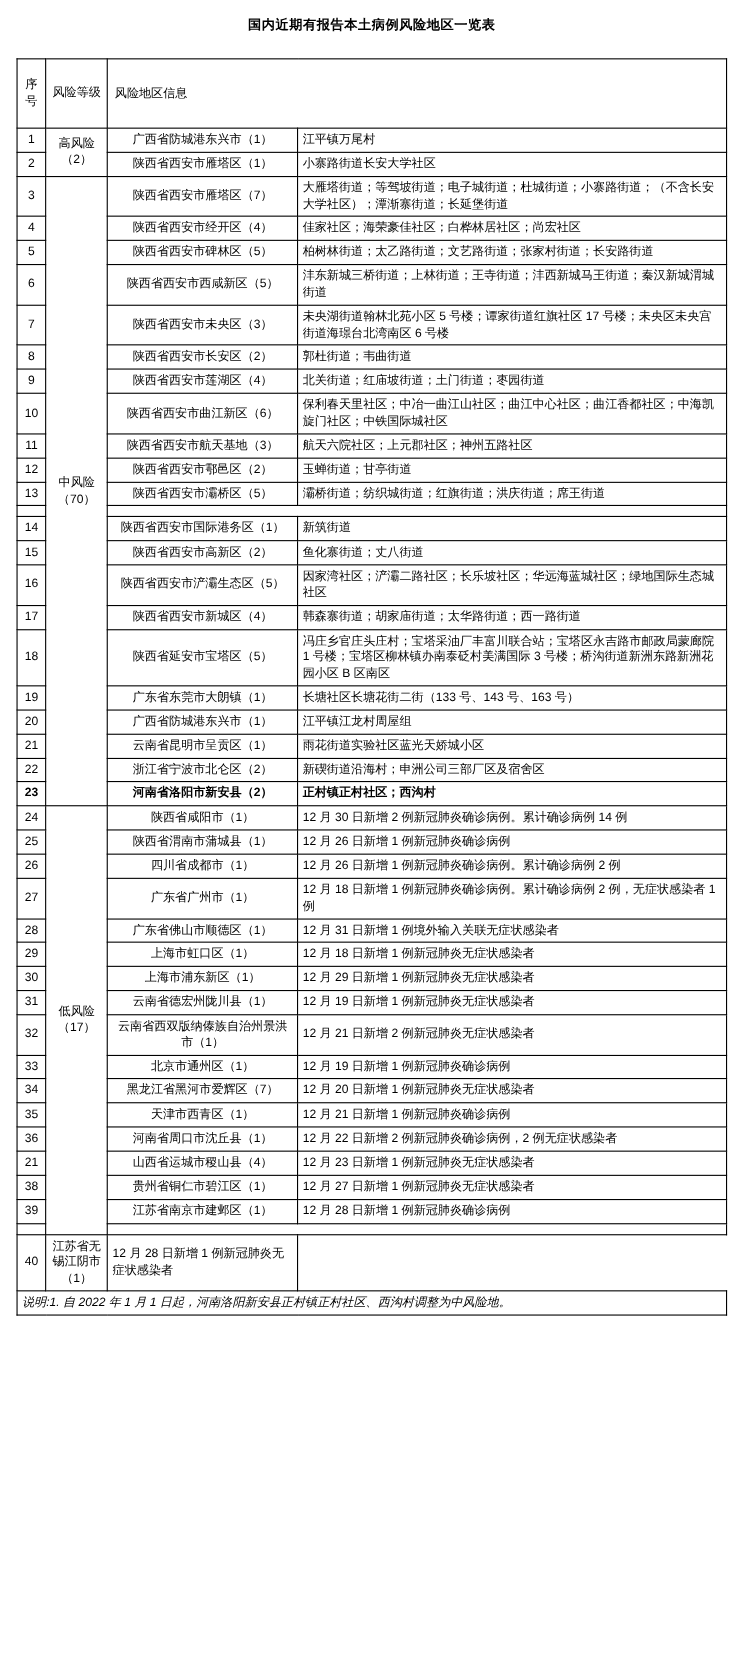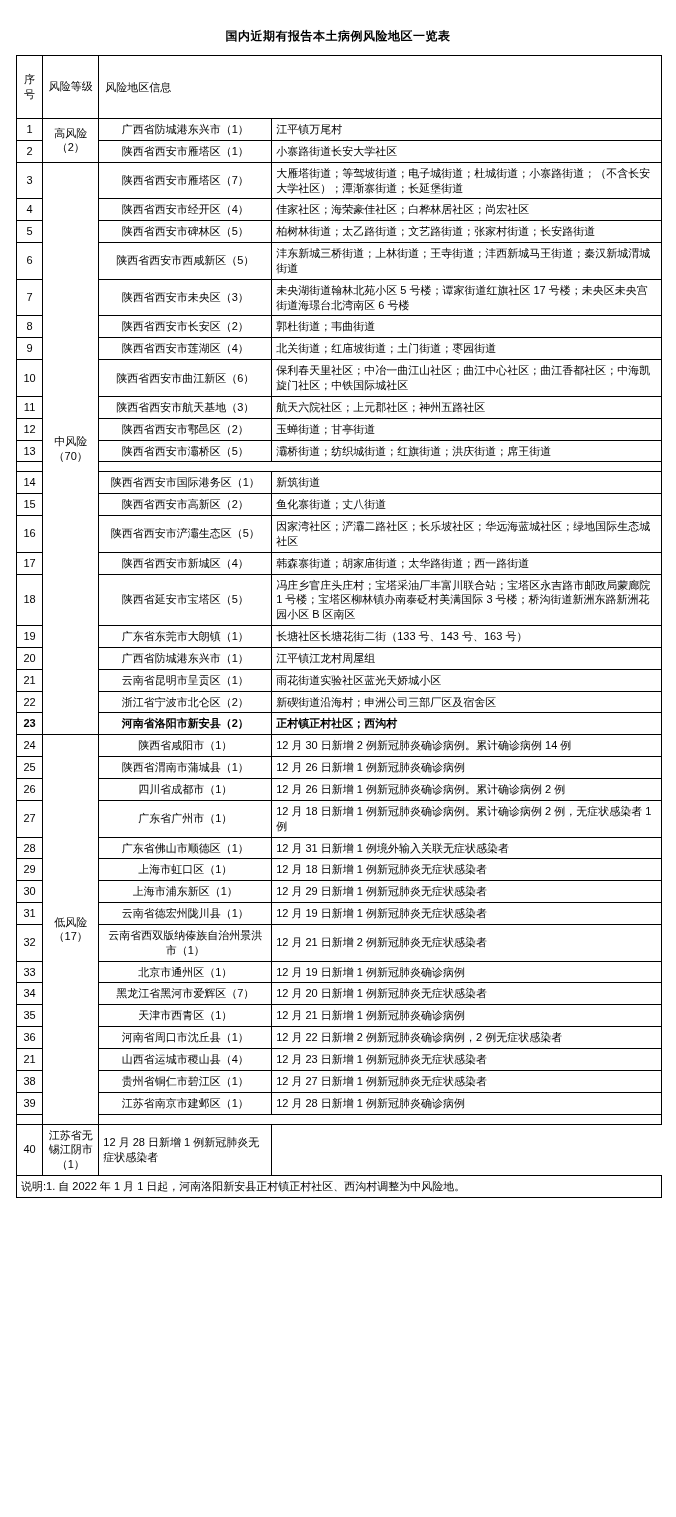--- a/index.html
+++ b/index.html
@@ -8,35 +8,35 @@
     background: #ffffff;
   }
   body {
     width: 676px;
     font-family: "Liberation Sans", "DejaVu Sans", sans-serif;
     color: #000;
   }
   .page {
     width: 676px;
     box-sizing: border-box;
-    padding: 16px;
+    padding: 2px;
     position: relative;
   }
   .doc-title {
     text-align: center;
     font-size: 12px;
     font-weight: bold;
     padding: 12px 0 10px 0;
     letter-spacing: 0.5px;
   }
   table.main {
     border-collapse: collapse;
     table-layout: fixed;
     width: 646px;
-    margin: 0 auto;
+    margin: 12px auto;
     font-size: 11px;
   }
   table.main td, table.main th {
     border: 1px solid #000;
     padding: 3px 4px;
     vertical-align: middle;
     line-height: 1.35;
   }
   .col-idx   { width: 26px;  text-align: center; }
   .col-level { width: 56px;  text-align: center; }
@@ -56,20 +56,21 @@
     line-height: 1.7;
   }
   .bold-row td {
     font-weight: bold;
   }
   .note-row td {
     text-align: left;
     padding: 6px 8px;
     font-size: 11px;
     border: 1px solid #000;
+    font-style: italic;
   }
   .footer-note {
     text-align: center;
     font-size: 11.5px;
     padding: 16px 0 10px 0;
   }
   .area-cell { }
   .spacer-row td {
     border-left: 1px solid #fff;
     border-right: 1px solid #fff;

